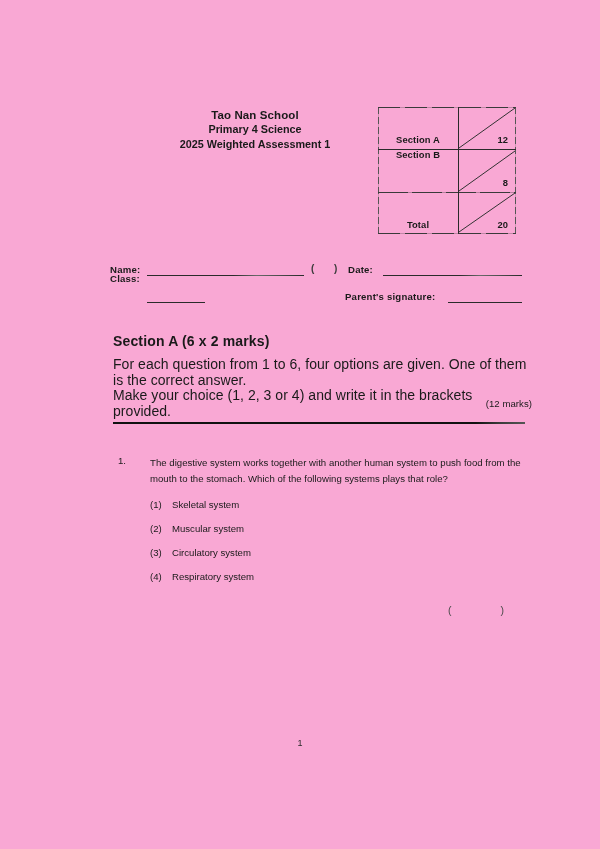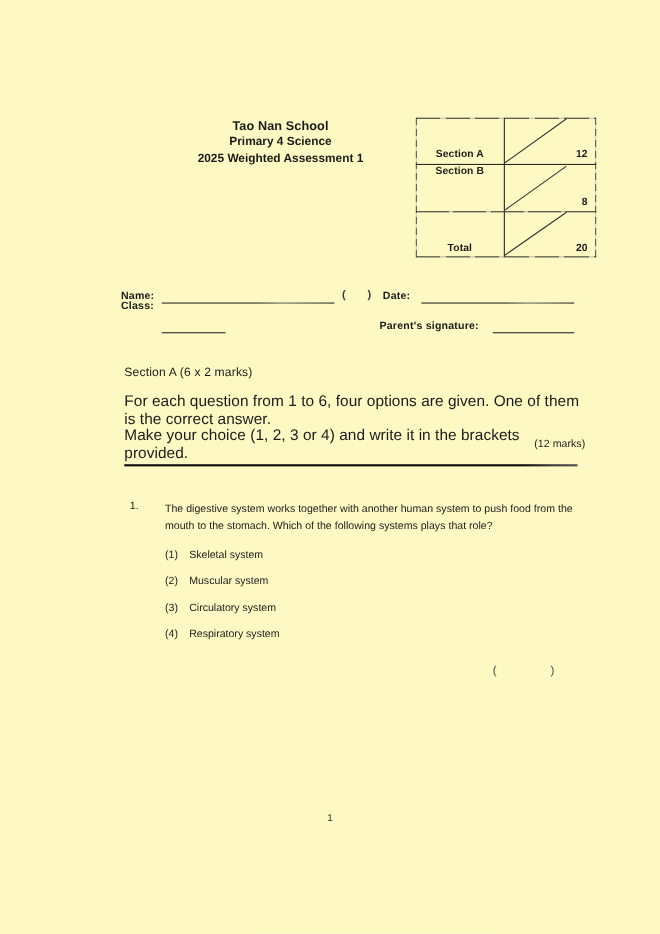--- a/index.html
+++ b/index.html
@@ -10,21 +10,21 @@
   }
   body {
     font-family: "Liberation Sans", sans-serif;
     color: #1a1a1a;
     -webkit-font-smoothing: none;
   }
   #page {
     position: relative;
     width: 600px;
     height: 849px;
-    background: #fef9c3;
+    background: #f9a8d4;
     overflow: hidden;
   }
 
   
   #header-block {
     position: absolute;
     left: 155px;
     top: 108px;
     width: 200px;
     text-align: center;
@@ -40,21 +40,21 @@
     font-weight: bold;
     line-height: 14.5px;
     white-space: nowrap;
   }
 
   
   #marks-table {
     position: absolute;
     left: 378px;
     top: 107px;
-    width: 164px;
+    width: 138px;
     height: 127px;
   }
   #marks-table .mt-row {
     position: relative;
     display: flex;
     height: 33.33%;
     box-sizing: border-box;
   }
   #marks-table .mt-row.r1 { height: 42px; }
   #marks-table .mt-row.r2 { height: 43px; flex-direction: column; }
@@ -144,22 +144,22 @@
     font-size: 10px;
     font-weight: bold;
     color: #3a3a3a;
   }
 
   
   #section-a-heading {
     position: absolute;
     left: 113px;
     top: 333px;
-    font-size: 11px;
-    font-weight: normal;
+    font-size: 14px;
+    font-weight: bold;
     letter-spacing: 0.15px;
   }
   #instructions {
     position: absolute;
     left: 113px;
     top: 357px;
     width: 418px;
     font-size: 14px;
     line-height: 15.5px;
     letter-spacing: 0.05px;

